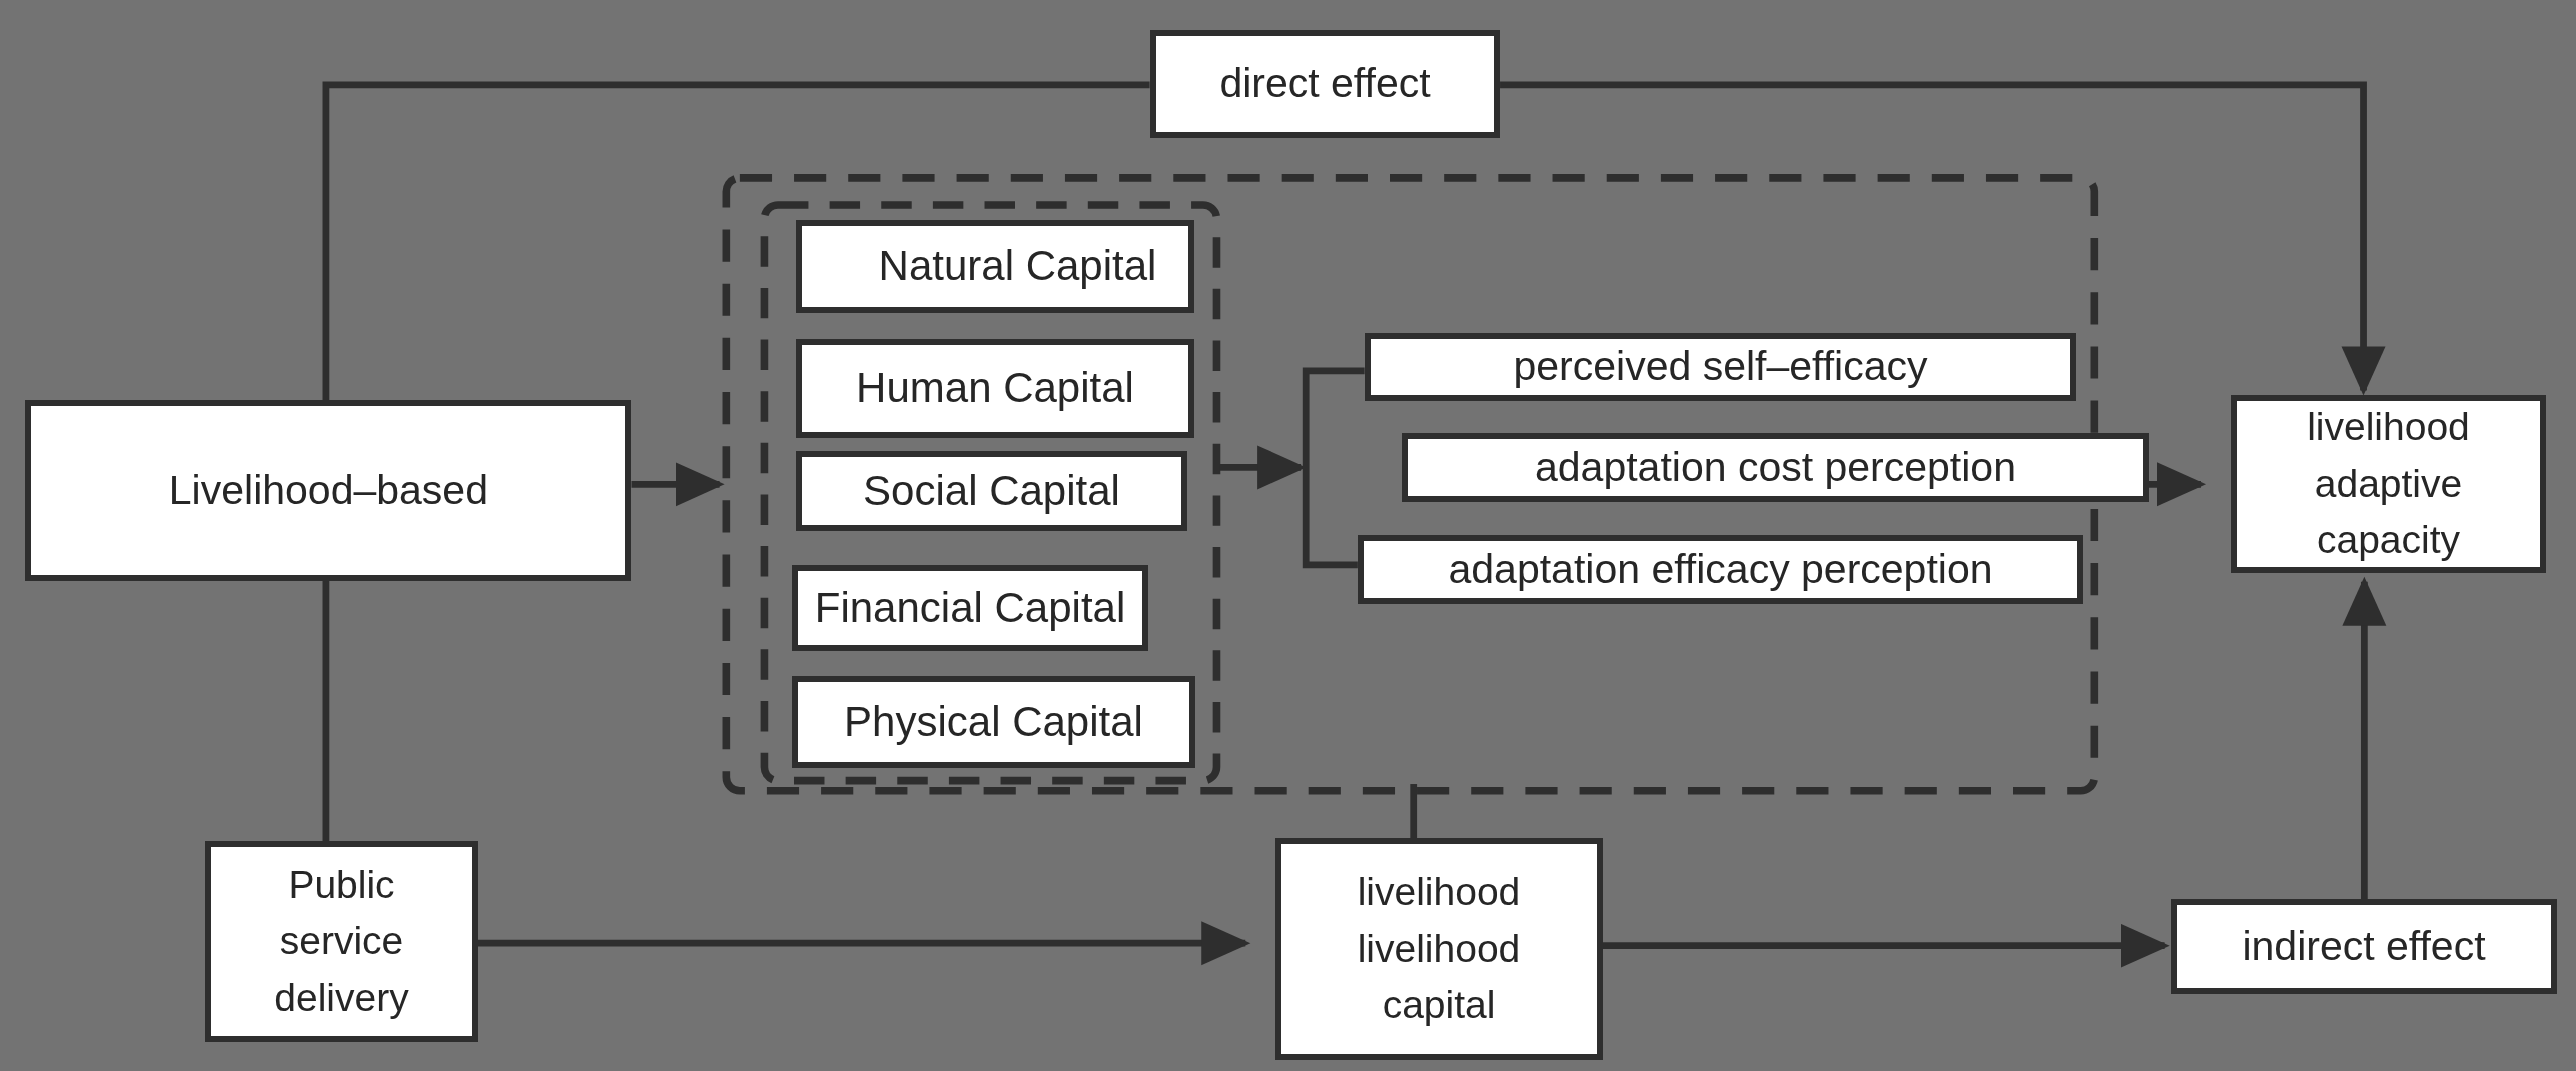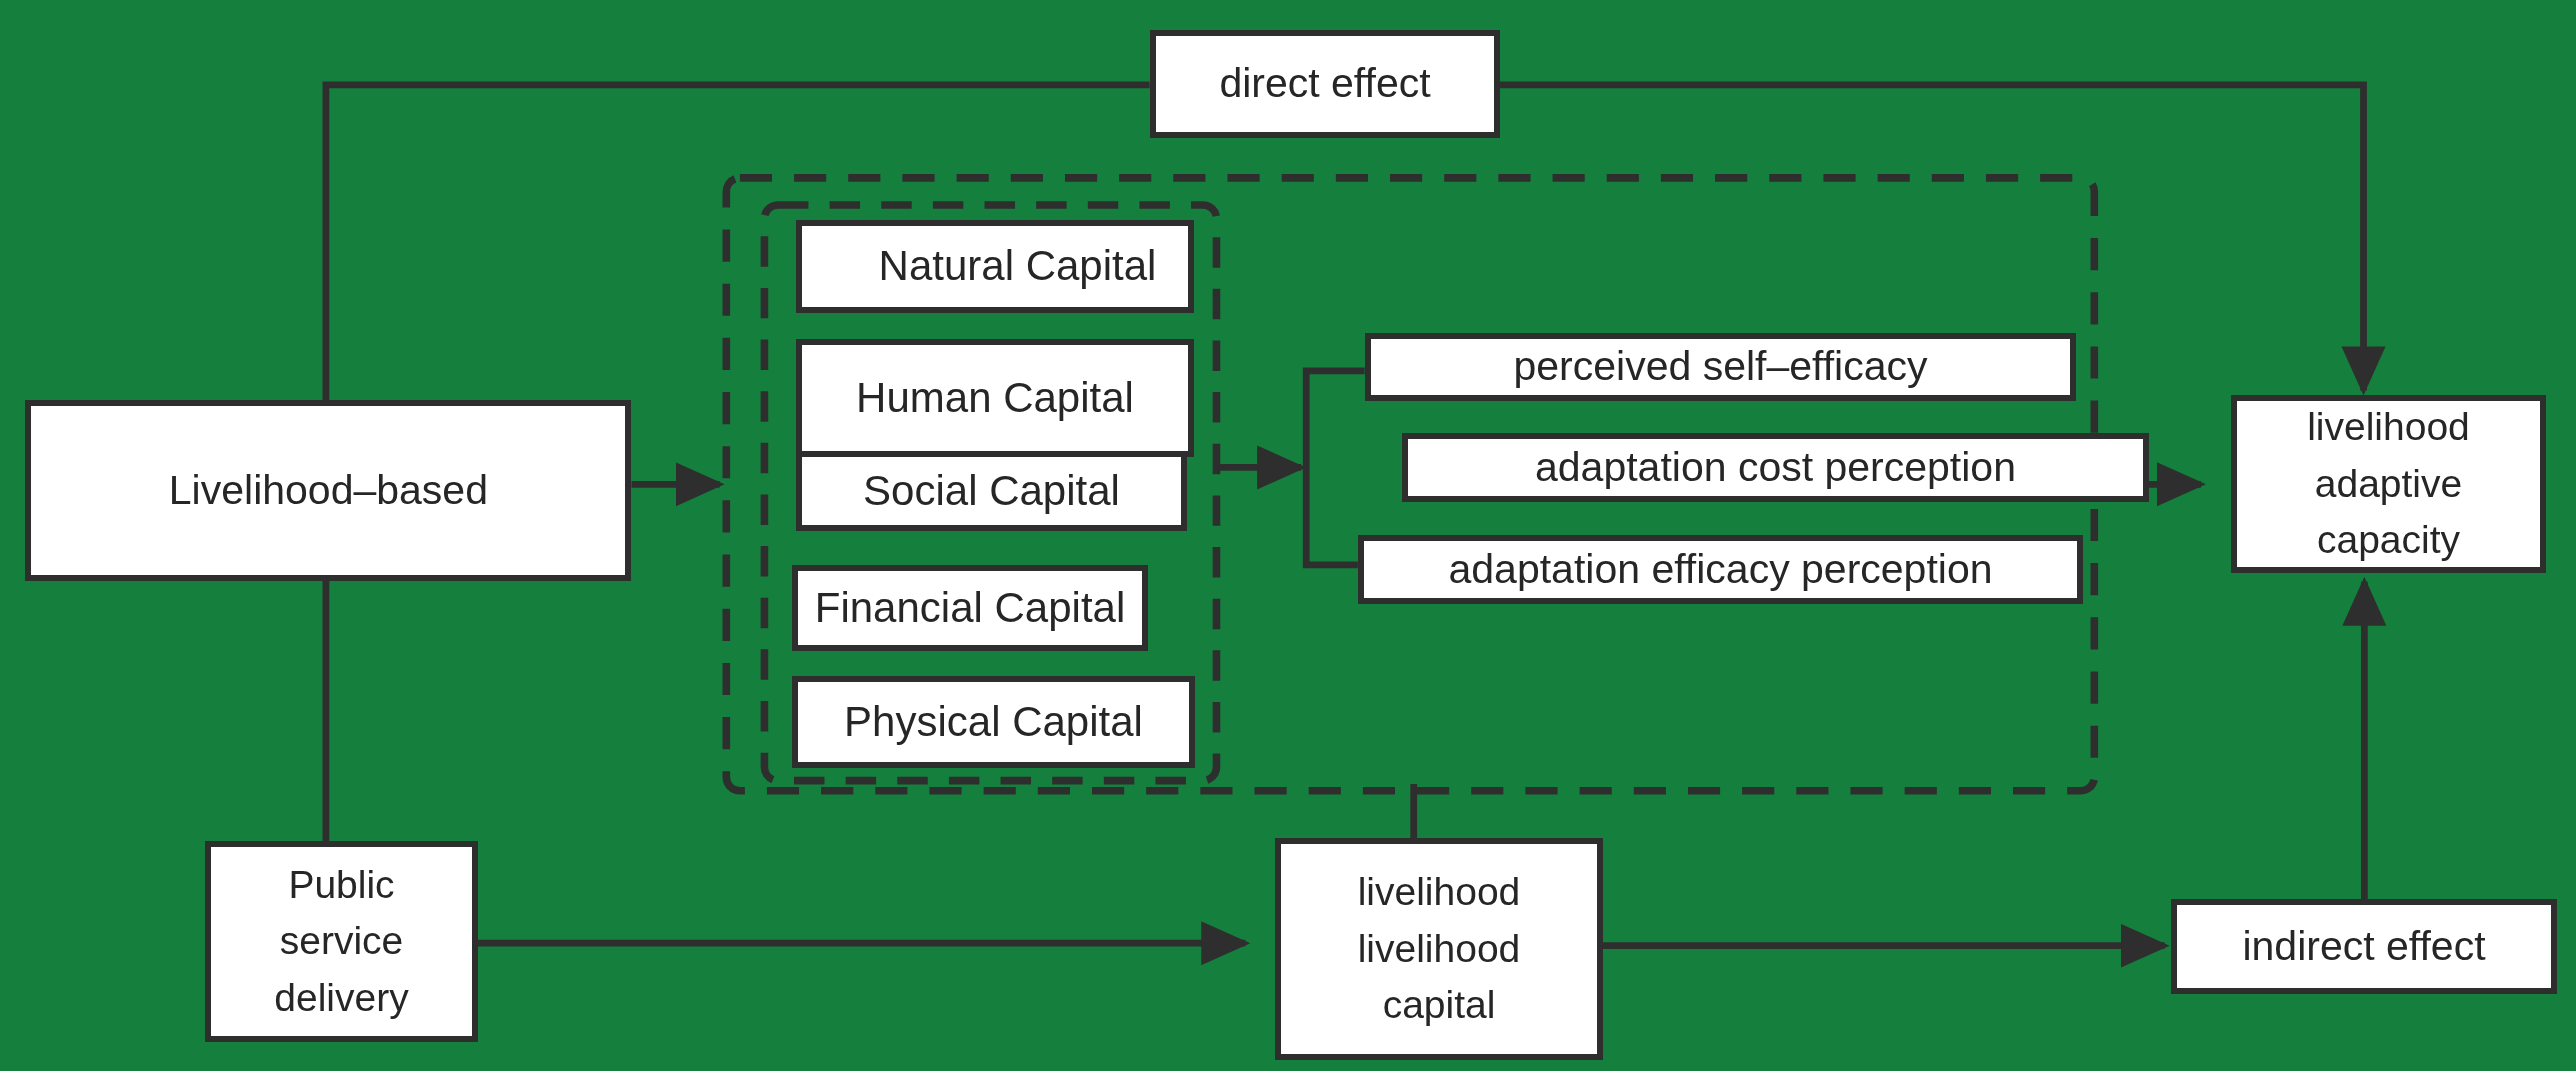--- a/index.html
+++ b/index.html
@@ -6,21 +6,21 @@
   html, body { background: #ffffff; }
   body {
     width: 2576px; height: 1072px;
     font-family: "Liberation Sans", sans-serif;
     color: #262626;
     overflow: hidden;
   }
   #canvas {
     position: relative;
     width: 2576px; height: 1072px;
-    background: #15803d;
+    background: #737373;
     text-decoration: underline;
   }
   #connector-layer {
     position: absolute; left: 0; top: 0;
     width: 2576px; height: 1072px;
   }
   .box {
     position: absolute;
     background: #ffffff;
     border: 6.8px solid #2e2e2e;
@@ -32,21 +32,21 @@
     line-height: 1.25;
     white-space: nowrap;
   }
   .fs48 { font-size: 41px; }
   .fs50 { font-size: 42px; }
   .fs46 { font-size: 39px; line-height: 1.45; margin-left: 23px; }
   
   #direct-effect-box        { left: 1150px; top: 30px;   width: 350px; height: 108px; }
   #livelihood-psd-box       { left: 25.4px;   top: 400px;  width: 606px; height: 181px; text-align: center; }
   #natural-capital-box      { left: 796px;  top: 220px;  width: 398px; height: 93px; padding-left: 45px; }
-  #human-capital-box        { left: 796px;  top: 339px;  width: 398px; height: 118px; }
+  #human-capital-box        { left: 796px;  top: 339px;  width: 398px; height: 99px; }
   #social-capital-box       { left: 796px;  top: 451px;  width: 391px; height: 80px;  }
   #financial-capital-box    { left: 792px;  top: 565px;  width: 356px; height: 86px; }
   #physical-capital-box     { left: 792px;  top: 676px;  width: 403px; height: 92px; }
   #perceived-self-efficacy-box        { left: 1365px; top: 333px; width: 711px; height: 68px; }
   #adaptation-cost-perception-box     { left: 1366px; top: 433px; width: 747px; height: 69px; margin-left: 36px; }
   #adaptation-efficacy-perception-box { left: 1358px; top: 535px; width: 725px; height: 69px; }
   #livelihood-adaptive-capacity-box   { left: 2208px; top: 395px; width: 315px; height: 178px; }
   #public-service-delivery-box        { left: 182px;  top: 841px; width: 273px; height: 201px; }
   #converting-capital-box             { left: 1252px; top: 838px; width: 328px; height: 222px; }
   #indirect-effect-box                { left: 2171px; top: 899px; width: 386px; height: 95px; }

